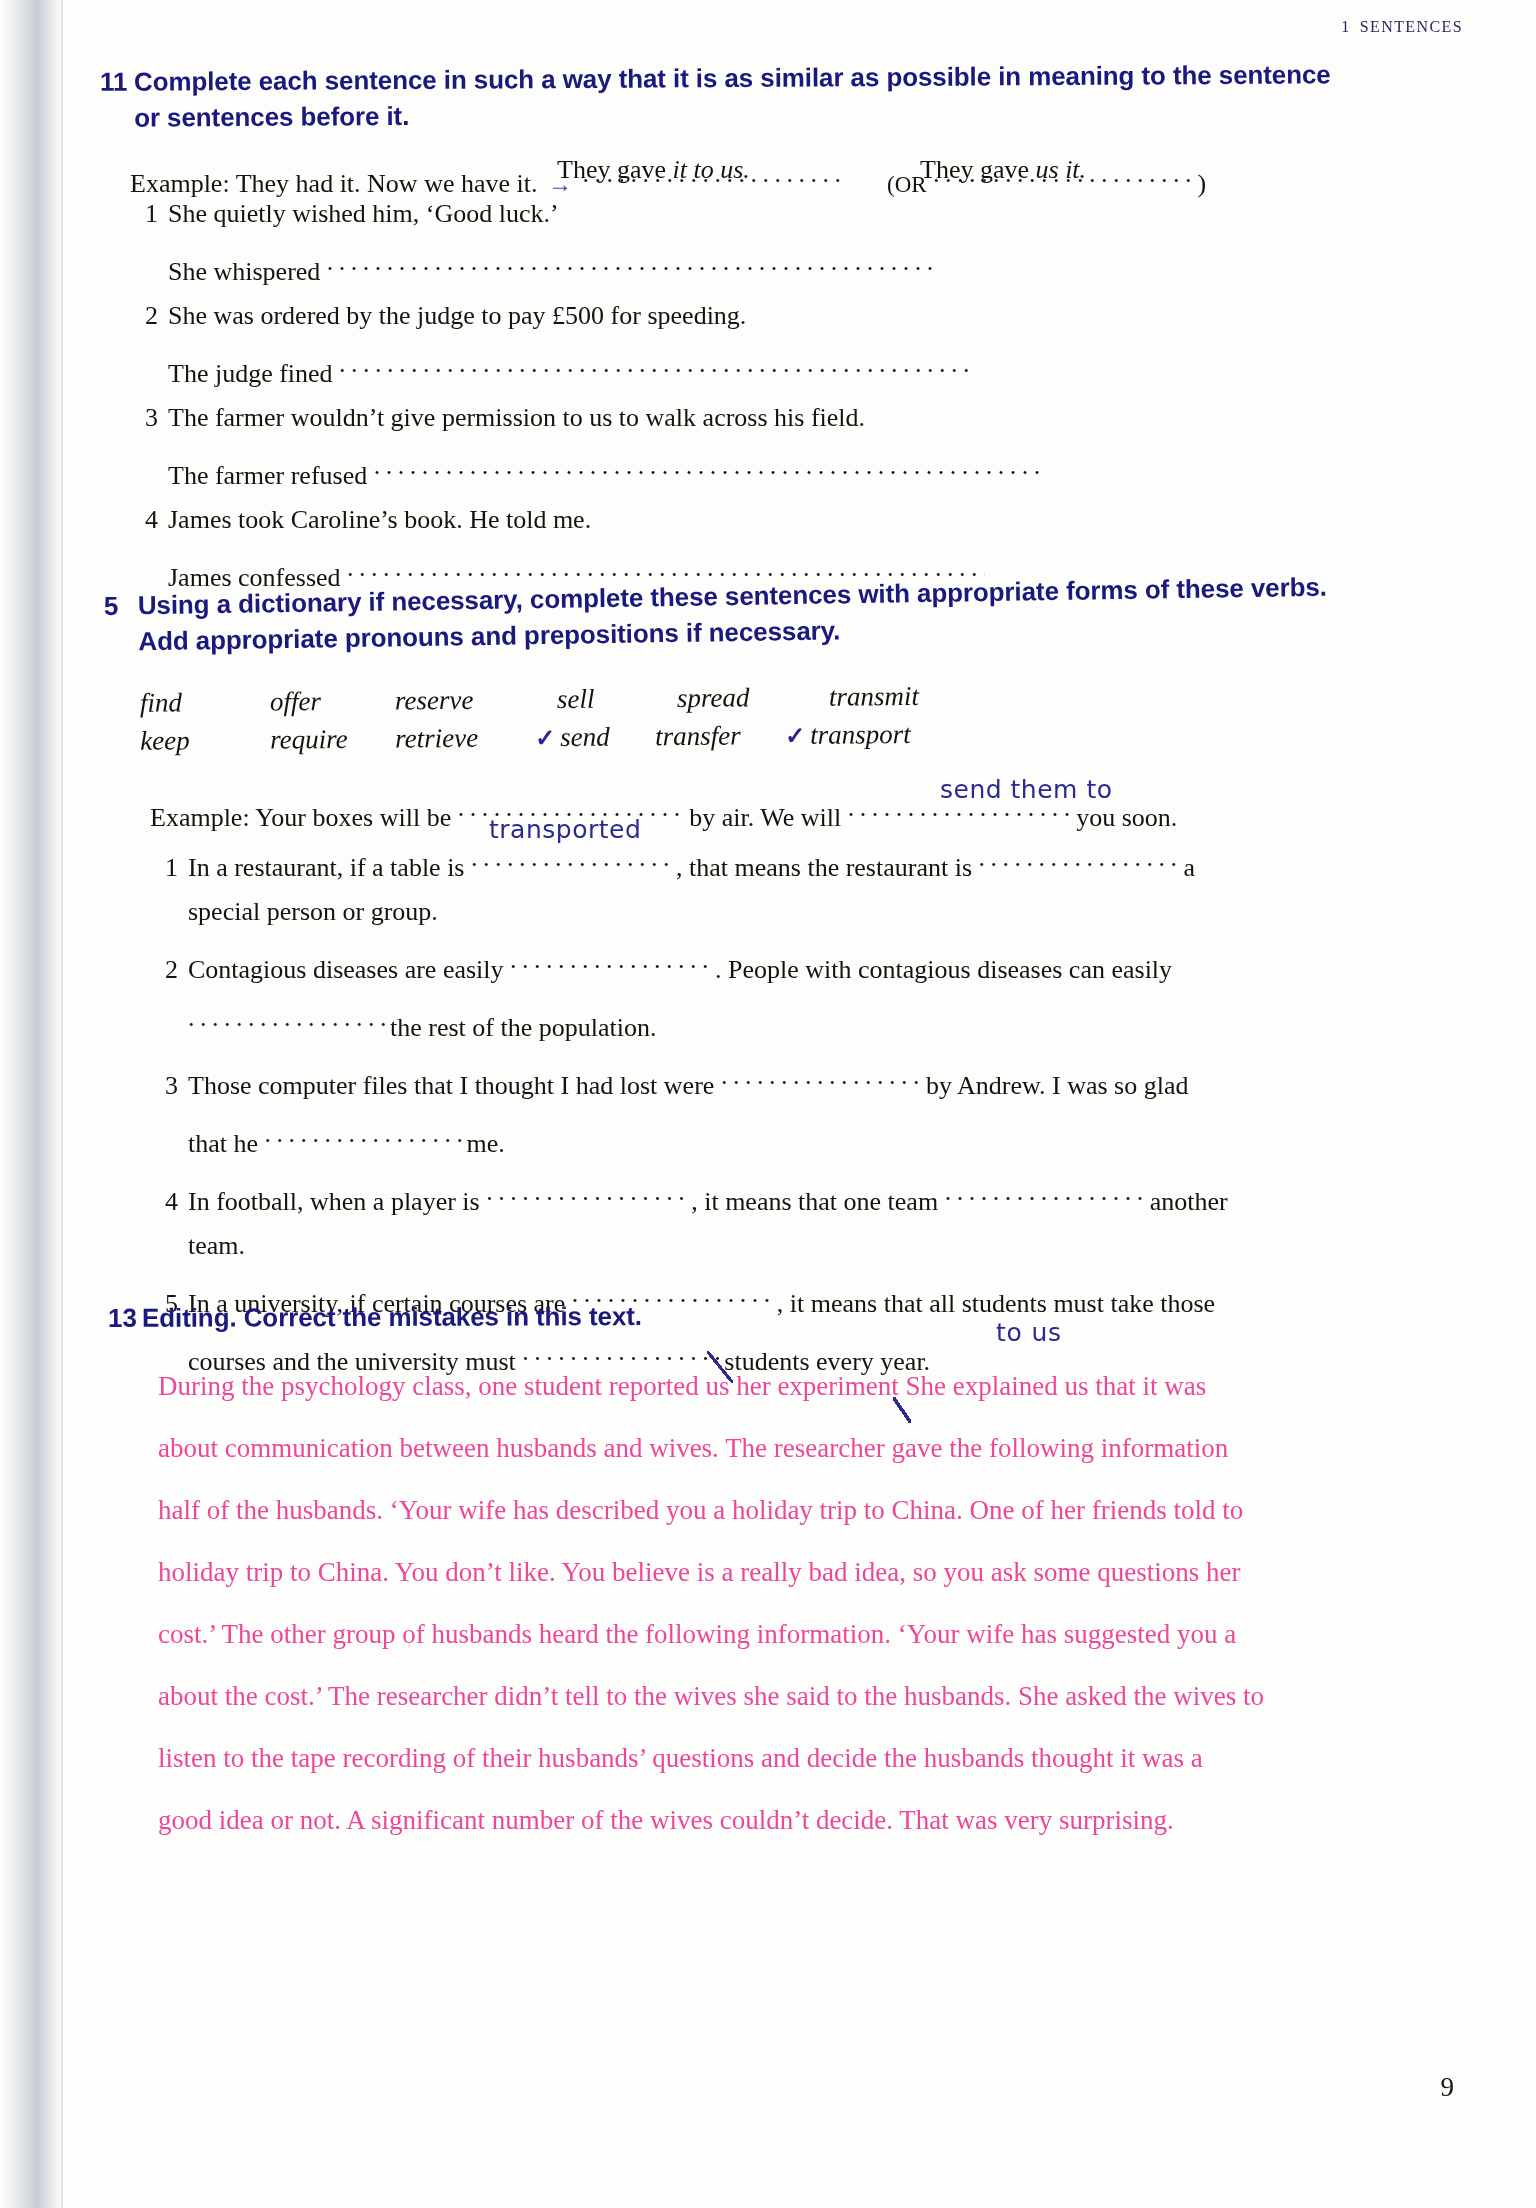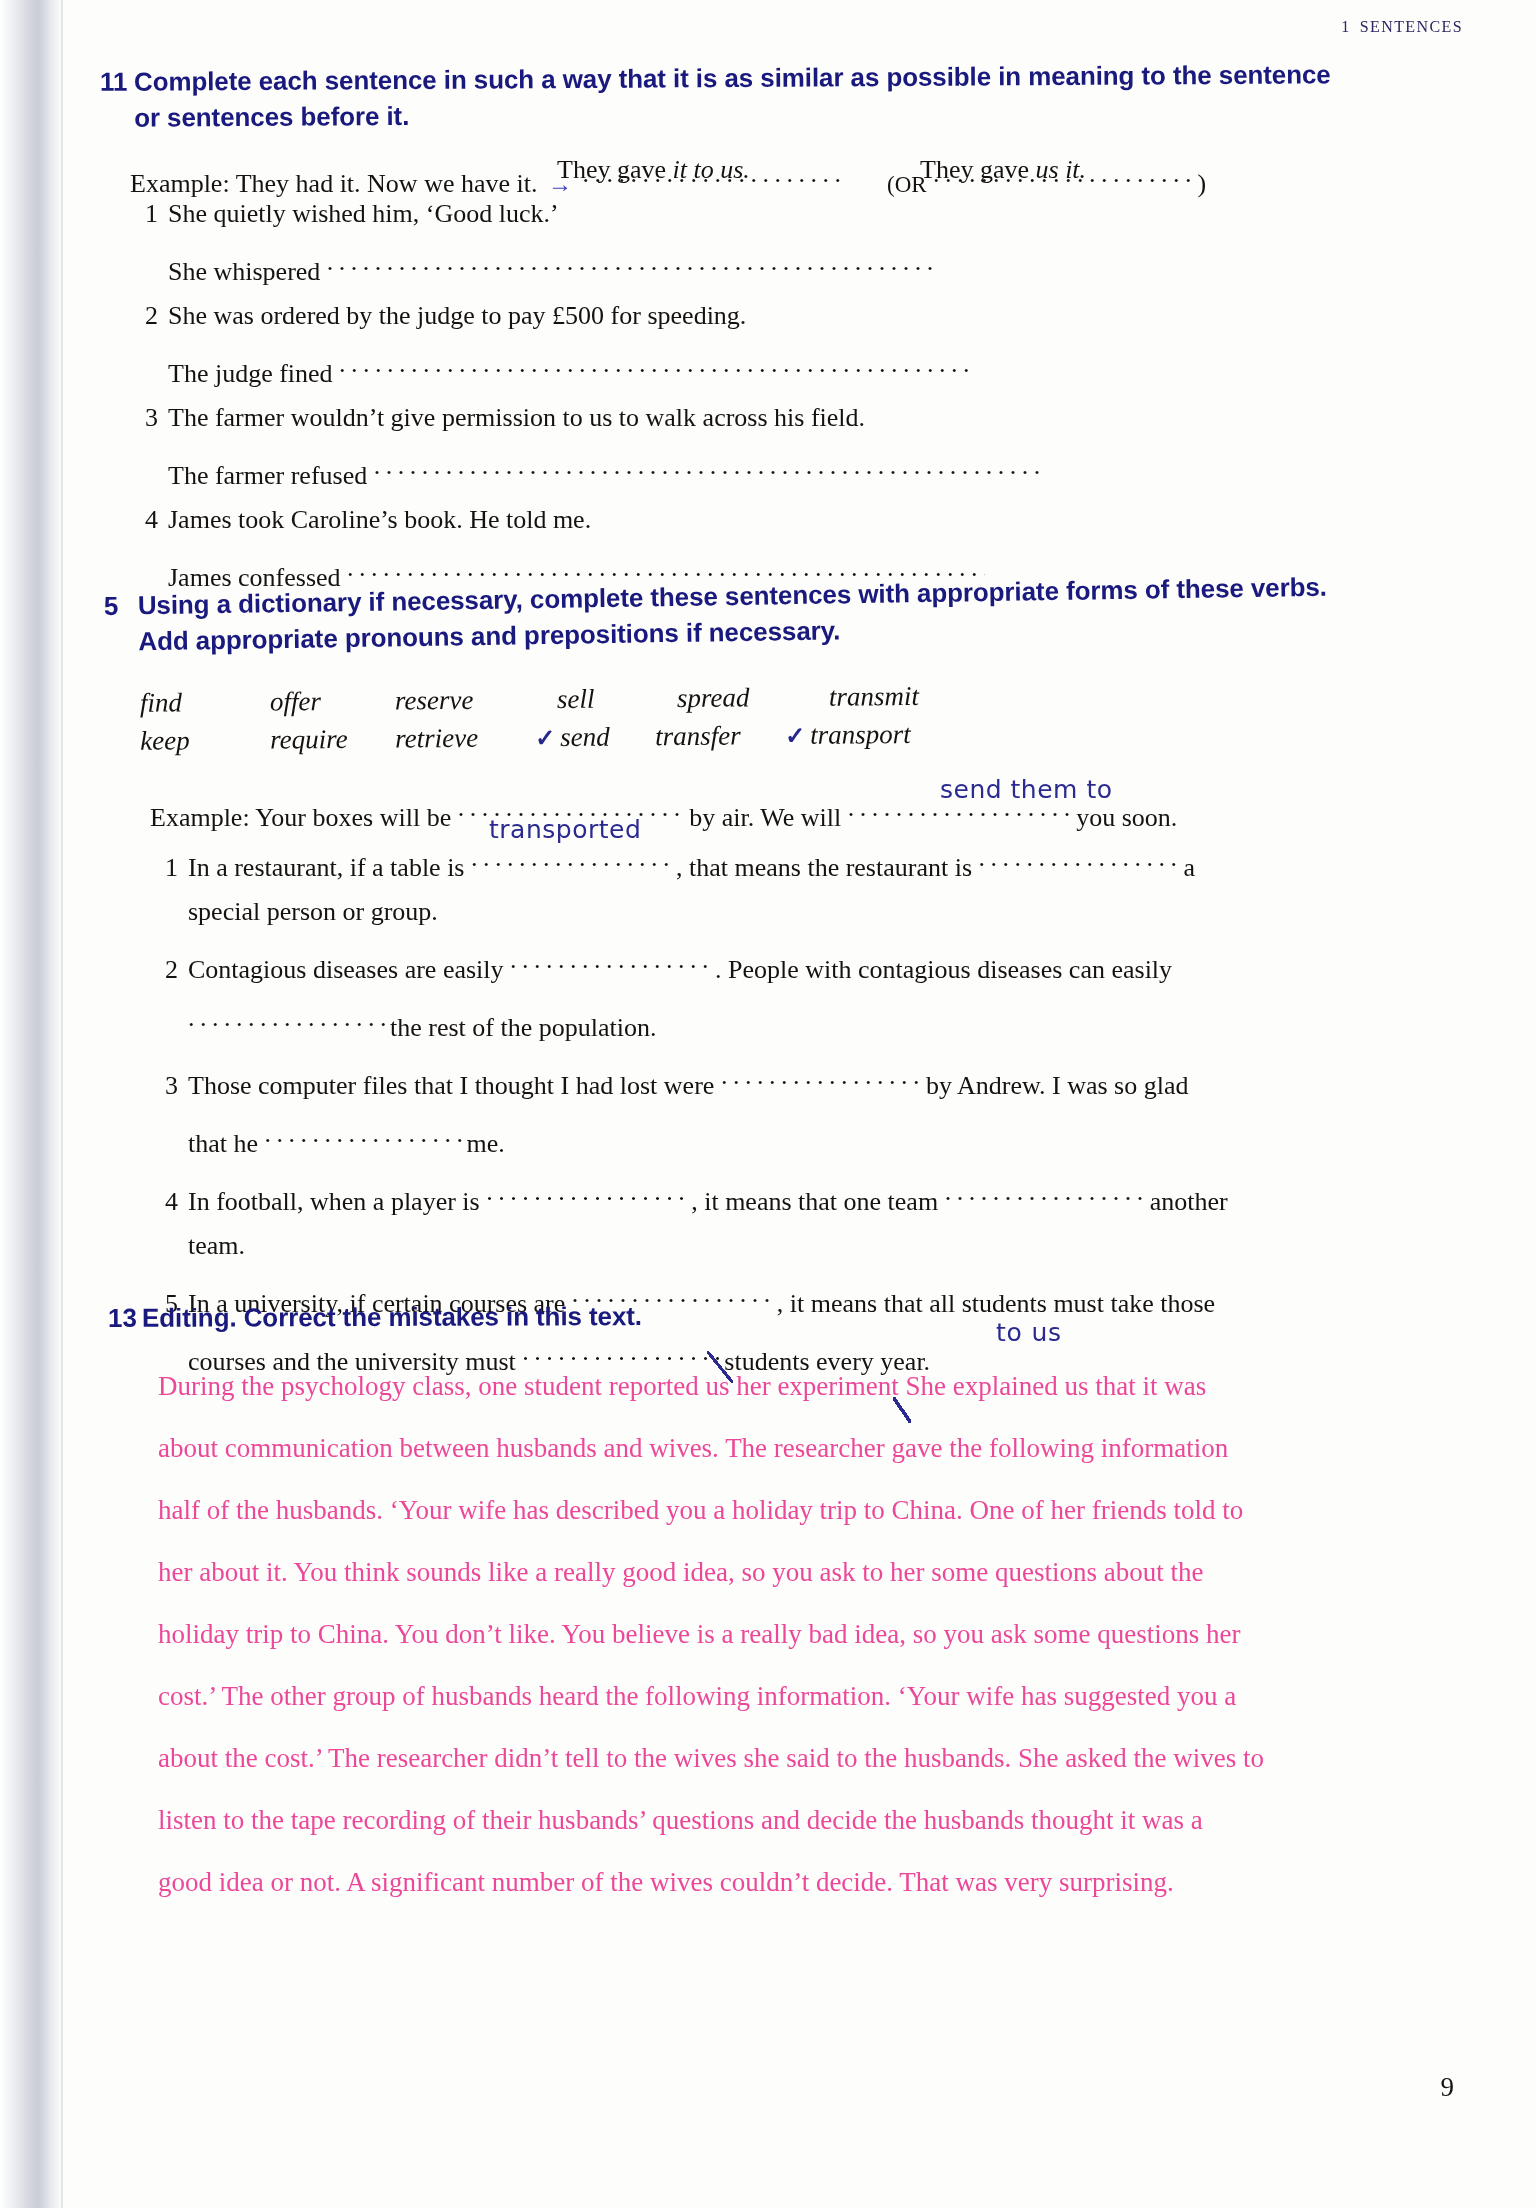--- a/index.html
+++ b/index.html
@@ -408,21 +408,20 @@
     <span class="num">13</span>
     <span class="htext">Editing. Correct the mistakes in this text.</span>
   </div>
 
   <div class="insert-above">to us</div>
 
   <div class="editing-para">
     <span class="l"><span>During the psychology class, one student reported </span><span class="strike-us">us</span><span> her experiment</span><span class="caret"></span><span> She explained us that it was</span></span>
     <span class="l">about communication between husbands and wives. The researcher gave the following information</span>
     <span class="l">half of the husbands. ‘Your wife has described you a holiday trip to China. One of her friends told to</span>
-    <span class="l">her about it. You think sounds like a really good idea, so you ask to her some questions about the</span>
     <span class="l">holiday trip to China. You don’t like. You believe is a really bad idea, so you ask some questions her</span>
     <span class="l">cost.’ The other group of husbands heard the following information. ‘Your wife has suggested you a</span>
     <span class="l">about the cost.’ The researcher didn’t tell to the wives she said to the husbands. She asked the wives to</span>
     <span class="l">listen to the tape recording of their husbands’ questions and decide the husbands thought it was a</span>
     <span class="l">good idea or not. A significant number of the wives couldn’t decide. That was very surprising.</span>
   </div>
 
   <div class="page-number">9</div>
 
 </div>

